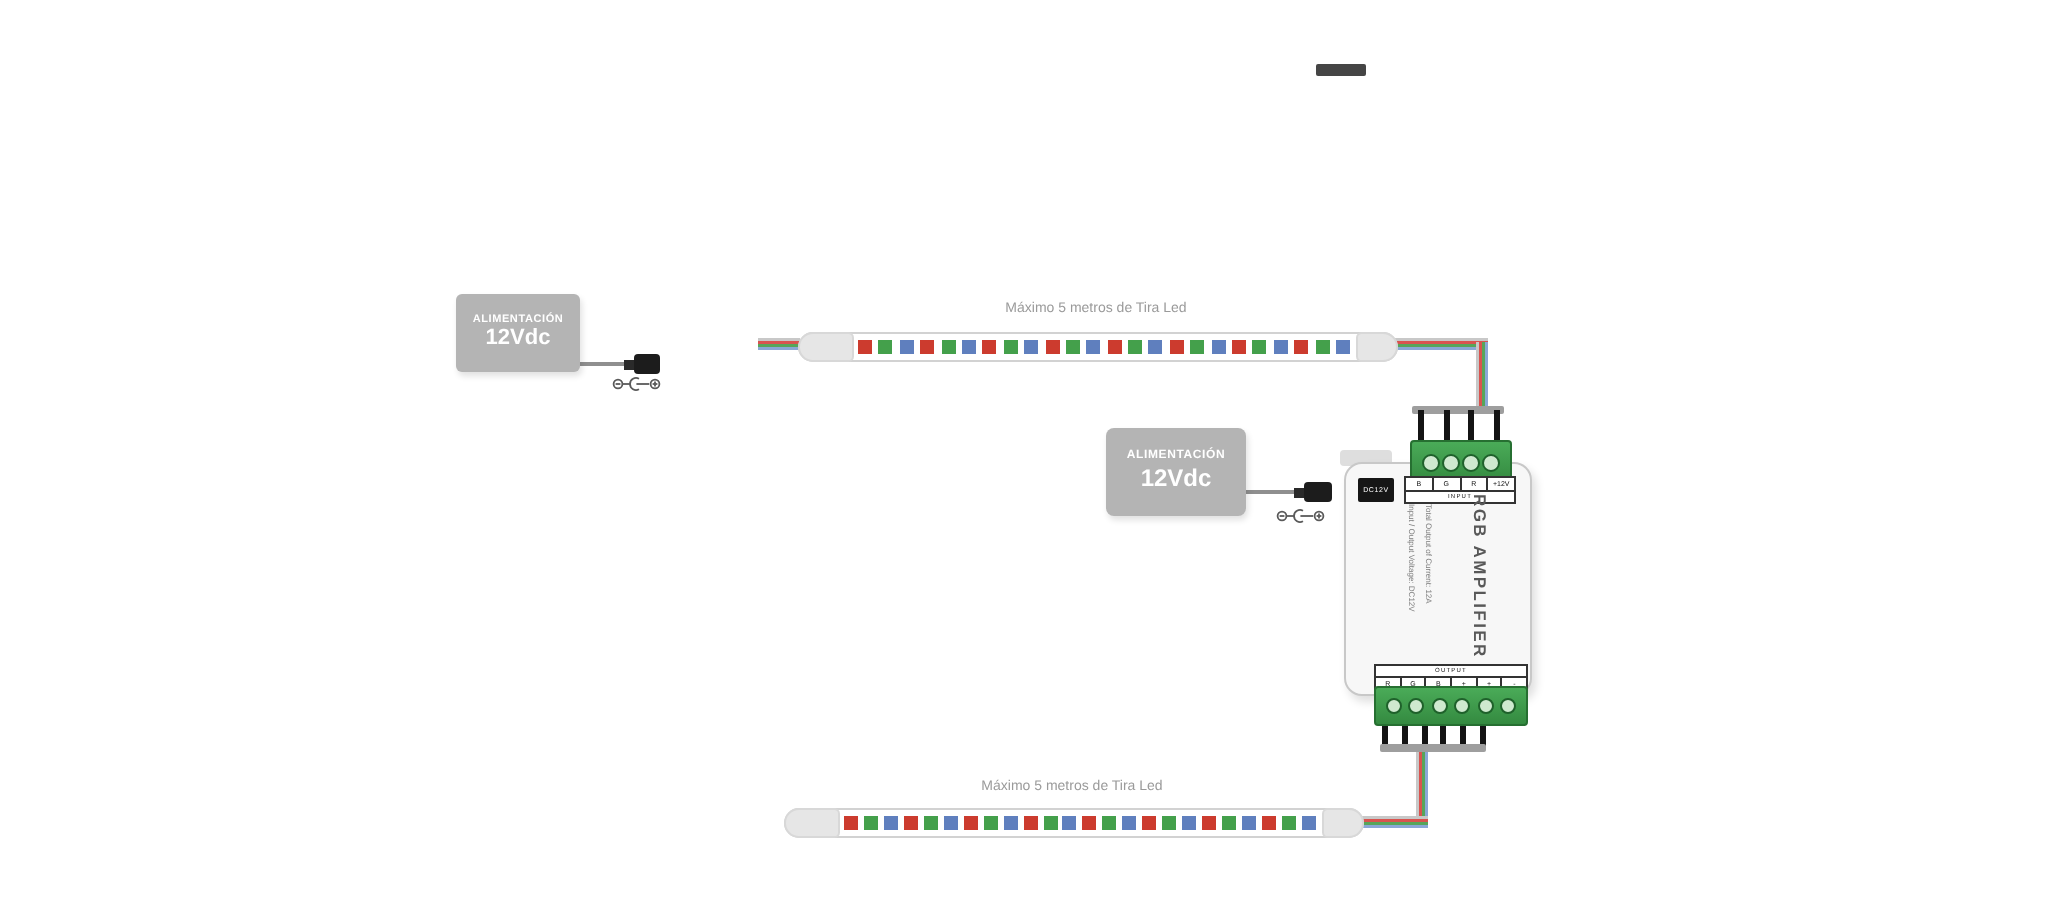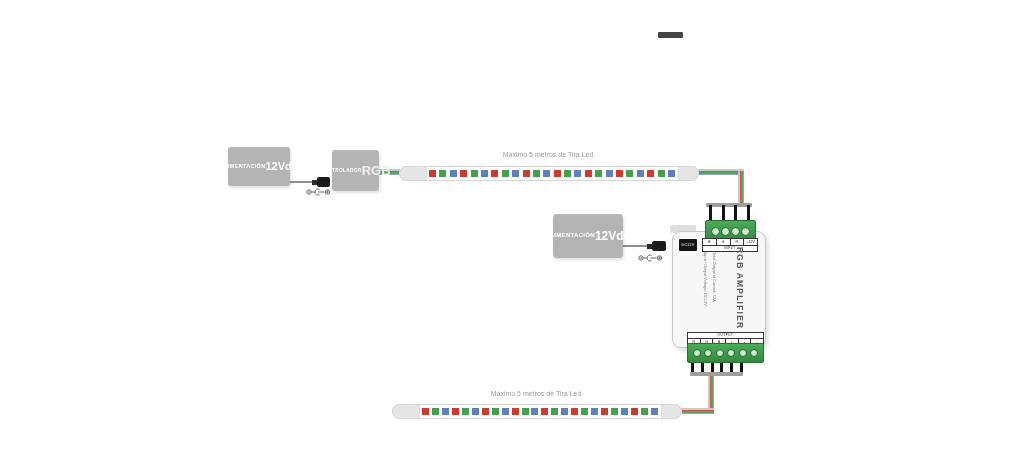--- a/index.html
+++ b/index.html
@@ -1,20 +1,20 @@
 <!DOCTYPE html>
 <html><head>
 <meta charset="utf-8">
 <style>
   html,body{margin:0;padding:0;background:#fff;}
   #canvas{position:relative;width:1024px;height:462px;background:#ffffff;overflow:hidden;
           font-family:"Liberation Sans", sans-serif;}
   .abs{position:absolute;}
   
-  .gbox{background:#b4b4b4;border-radius:3px;color:#fff;display:flex;flex-direction:row;
+  .gbox{background:#b4b4b4;border-radius:3px;color:#fff;display:flex;flex-direction:column;
         align-items:center;justify-content:center;text-align:center;
         box-shadow:1px 2px 3px rgba(0,0,0,.12);}
   .gbox .t1{font-size:6px;font-weight:bold;letter-spacing:.3px;line-height:1.2;}
   .gbox .t2{font-size:11px;font-weight:bold;line-height:1.2;}
   .ctrl .t1{font-size:4.8px;}
   .ctrl .t2{font-size:13px;color:#efefef;}
   
   .wire{background:#8f8f8f;height:2px;}
   .plug-body{background:#1c1c1c;border-radius:2px;}
   .plug-tip{background:#2a2a2a;}
@@ -125,24 +125,20 @@
         <div class="led" style="background: rgb(68, 160, 75);"></div>
         <div class="led" style="background: rgb(95, 127, 190);"></div>
       </div>
   </div>
 
   <div class="abs gbox" style="left:228px;top:147px;width:62px;height:39px;">
     <div class="t1" style="font-size:5.5px;">ALIMENTACIÓN</div>
     <div class="t2">12Vdc</div>
   </div>
 
-  <div class="abs gbox ctrl" style="left:332px;top:150px;width:47px;height:41px;">
-    <div class="t1">CONTROLADOR</div>
-    <div class="t2">RGB</div>
-  </div>
 
   <div class="abs wire" style="left:622px;top:245px;width:28px;"></div>
   <div class="abs plug-tip" style="left:647px;top:244px;width:6px;height:5px;"></div>
   <div class="abs plug-body" style="left:652px;top:241px;width:14px;height:10px;"></div>
   <div class="abs" style="left:638px;top:253px;">
     <svg width="26" height="10" viewBox="0 0 26 10">
       <g stroke="#5a5a5a" stroke-width="0.9" fill="none">
         <circle cx="3" cy="5" r="2.2"></circle>
           <line x1="1.8" y1="5" x2="4.2" y2="5"></line>
         <line x1="5.4" y1="5" x2="9.2" y2="5"></line>

